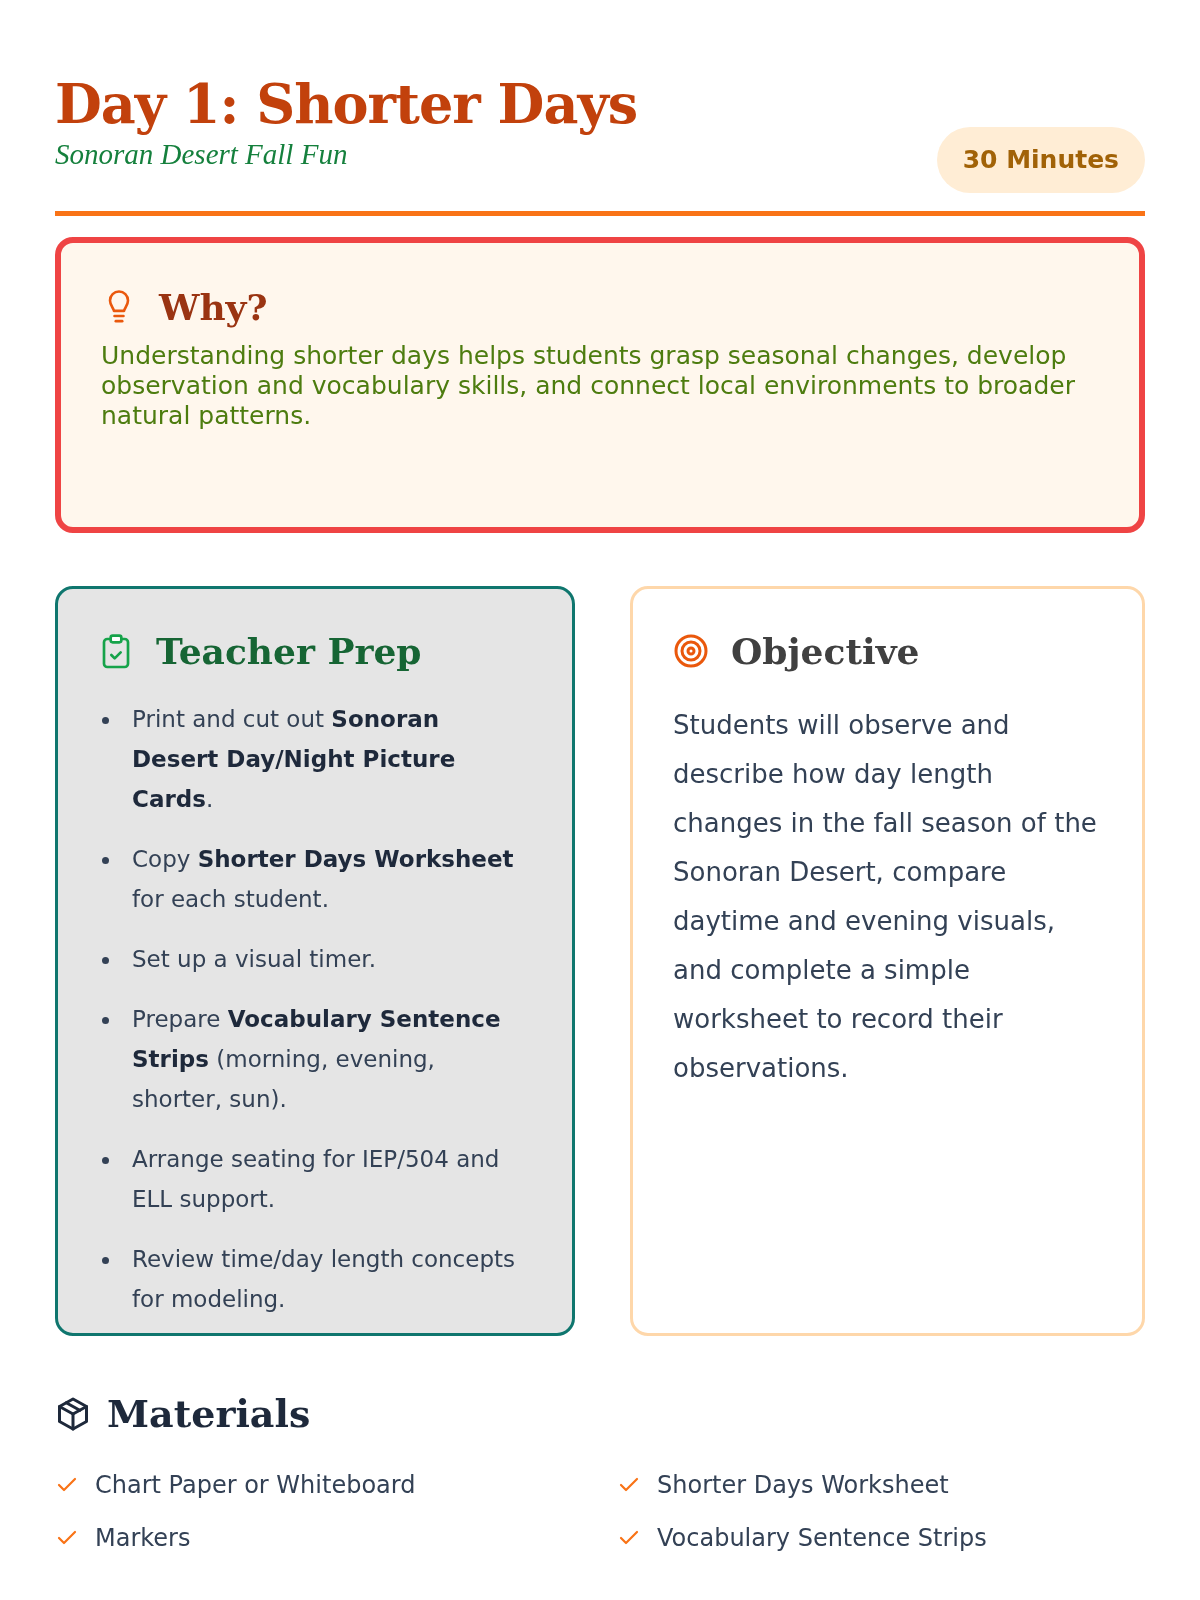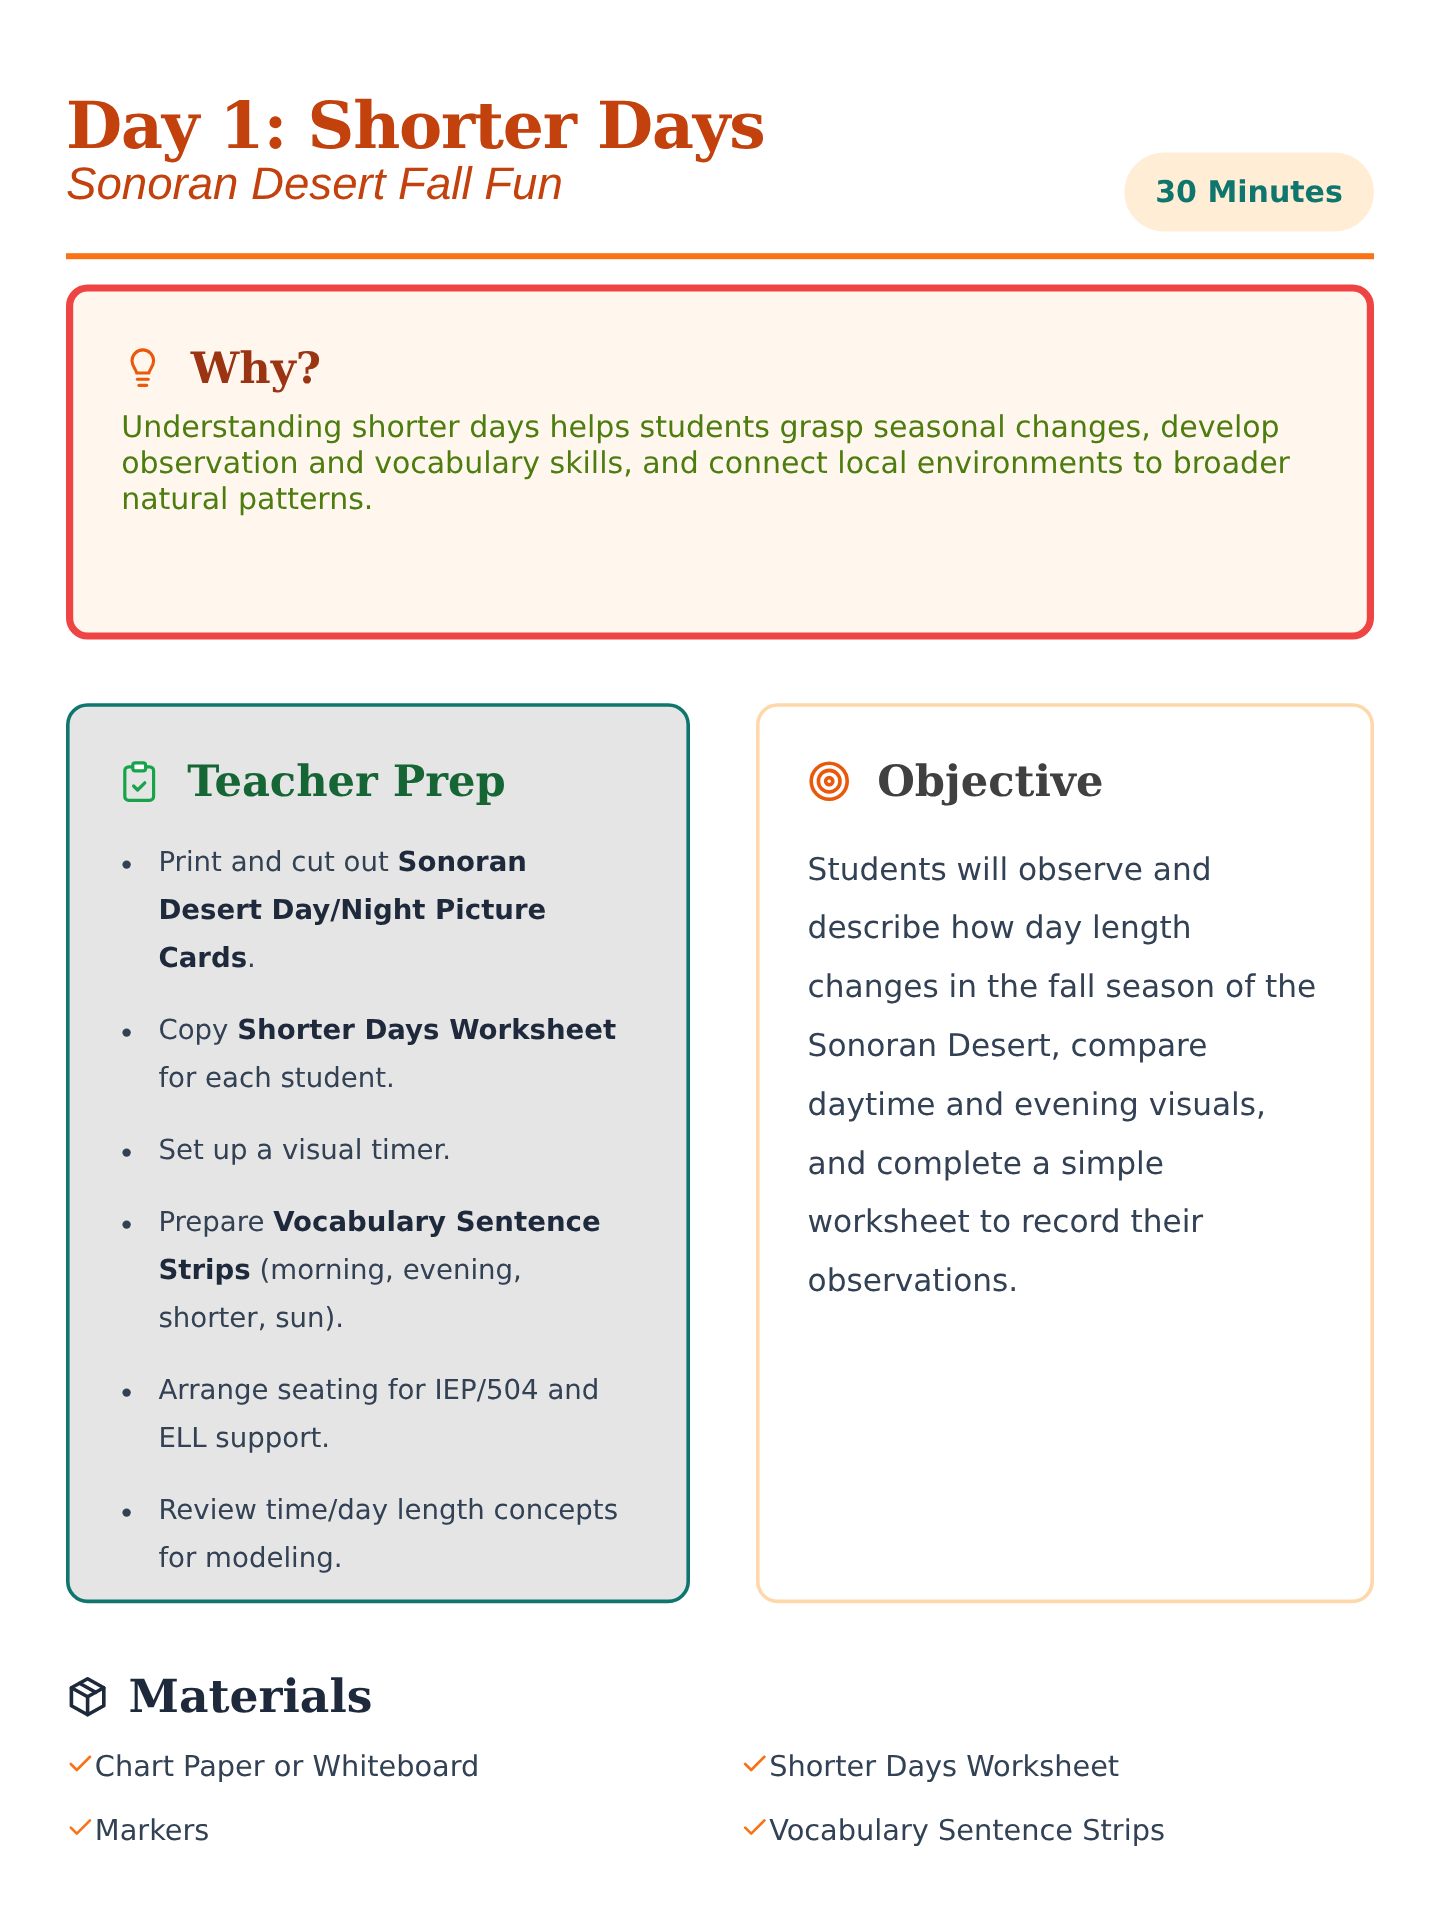--- a/index.html
+++ b/index.html
@@ -3,22 +3,22 @@
   <meta charset="utf-8">
   <style>
     * { box-sizing: border-box; margin: 0; padding: 0; }
     html, body { width: 1200px; height: 1600px; overflow: hidden; background: #ffffff; }
     body { font-family: "DejaVu Sans", "Liberation Sans", sans-serif; color: #334155; }
     .page { position: relative; width: 1200px; padding: 16px 55px; }
 
     
     .header { position: relative; padding-top: 56px; height: 200px; border-bottom: 5px solid #f97316; }
     .title { font-family: "DejaVu Serif", "Liberation Serif", serif; font-weight: bold; font-size: 54px; line-height: 64px; color: #c2410c; letter-spacing: -1px; }
-    .subtitle { font-family: Liberation Sans, sans-serif; font-style: italic; font-size: 38px; color: #c2410c; margin-top: 0px; line-height: 36px; }
-    .duration-badge { position: absolute; right: 0; top: 111px; background: #ffedd5; color: #0f766e; font-weight: bold; font-size: 25px; padding: 0 26px; height: 66px; line-height: 66px; border-radius: 33px; }
+    .subtitle { font-family: Liberation Serif, serif; font-style: italic; font-size: 29px; color: #15803d; margin-top: 0px; line-height: 36px; }
+    .duration-badge { position: absolute; right: 0; top: 111px; background: #ffedd5; color: #a16207; font-weight: bold; font-size: 25px; padding: 0 26px; height: 66px; line-height: 66px; border-radius: 33px; }
 
     
     .why-card { margin-top: 21px; background: #fff7ed; border: 6px solid #ef4444; border-radius: 18px; padding: 42px 40px 40px 40px; height: 296px; }
     .card-heading { display: flex; align-items: center; gap: 22px; }
     .card-heading .icon { width: 36px; height: 36px; display: inline-flex; align-items: center; justify-content: center; }
     .card-heading h2 { font-family: "DejaVu Serif", "Liberation Serif", serif; font-weight: bold; font-size: 36px; line-height: 44px; }
     .why-card h2 { color: #9a3412; }
     .why-text { margin-top: 12px; font-size: 25px; line-height: 30px; color: #4d7c0f; }
 
     
@@ -33,21 +33,21 @@
     .prep-list li::before { content: ""; position: absolute; left: 4px; top: 18px; width: 7px; height: 7px; border-radius: 50%; background: #334155; }
     .prep-list b { font-weight: bold; color: #1e293b; }
 
     .obj-text { margin-top: 28px; font-size: 26px; line-height: 49px; color: #334155; }
 
     
     .materials { margin-top: 56px; }
     .materials .card-heading { gap: 16px; }
     .materials h2 { color: #1e293b; font-size: 38px; }
     .mat-grid { display: grid; grid-template-columns: 562px 1fr; margin-top: 22px; row-gap: 0; }
-    .mat-item { display: flex; height: 53px; font-size: 24px; color: #334155; }
+    .mat-item { display: flex; align-items: center; gap: 16px; height: 53px; font-size: 24px; color: #334155; }
     .mat-item .check { width: 24px; height: 24px; display: inline-flex; }
   </style>
 </head>
 <body>
 
 <div class="page">
 
   <header class="header">
     <h1 class="title">Day 1: Shorter Days</h1>
     <div class="subtitle">Sonoran Desert Fall Fun</div>

